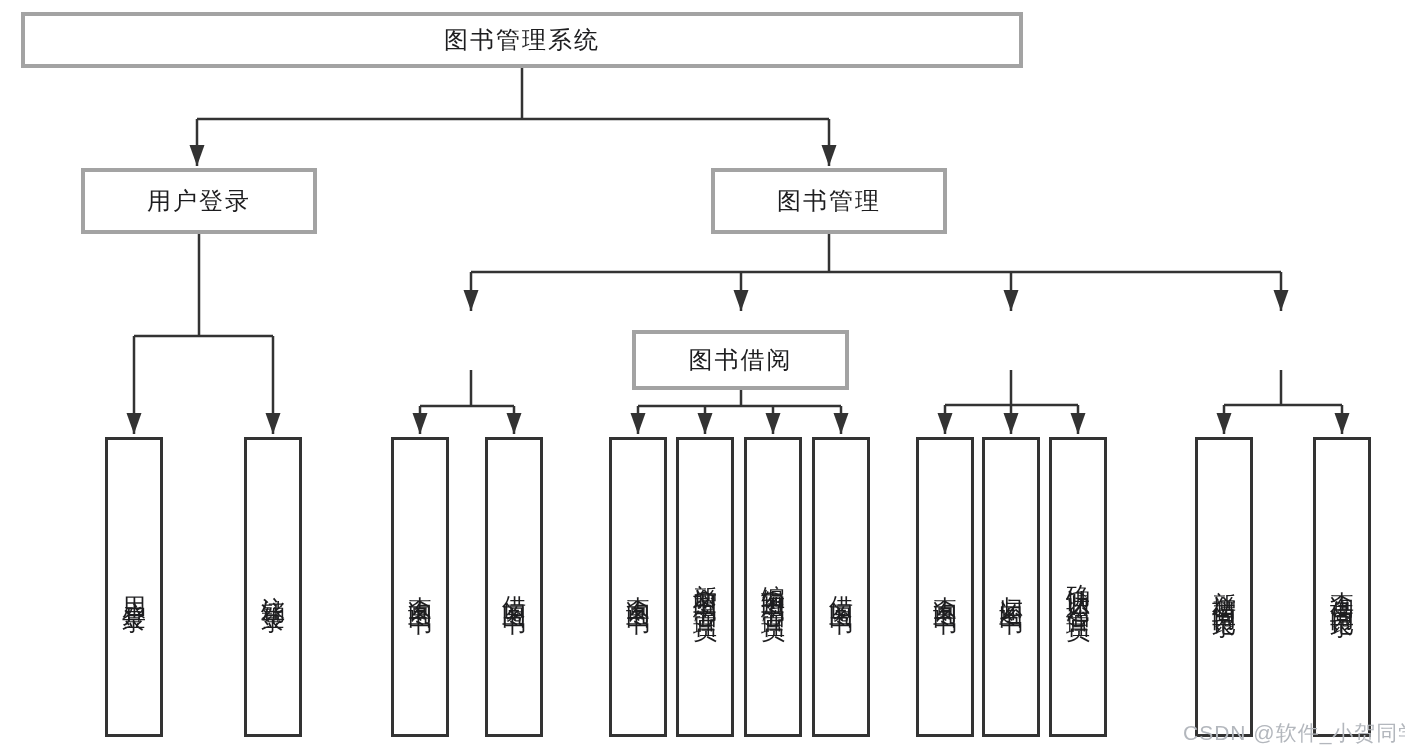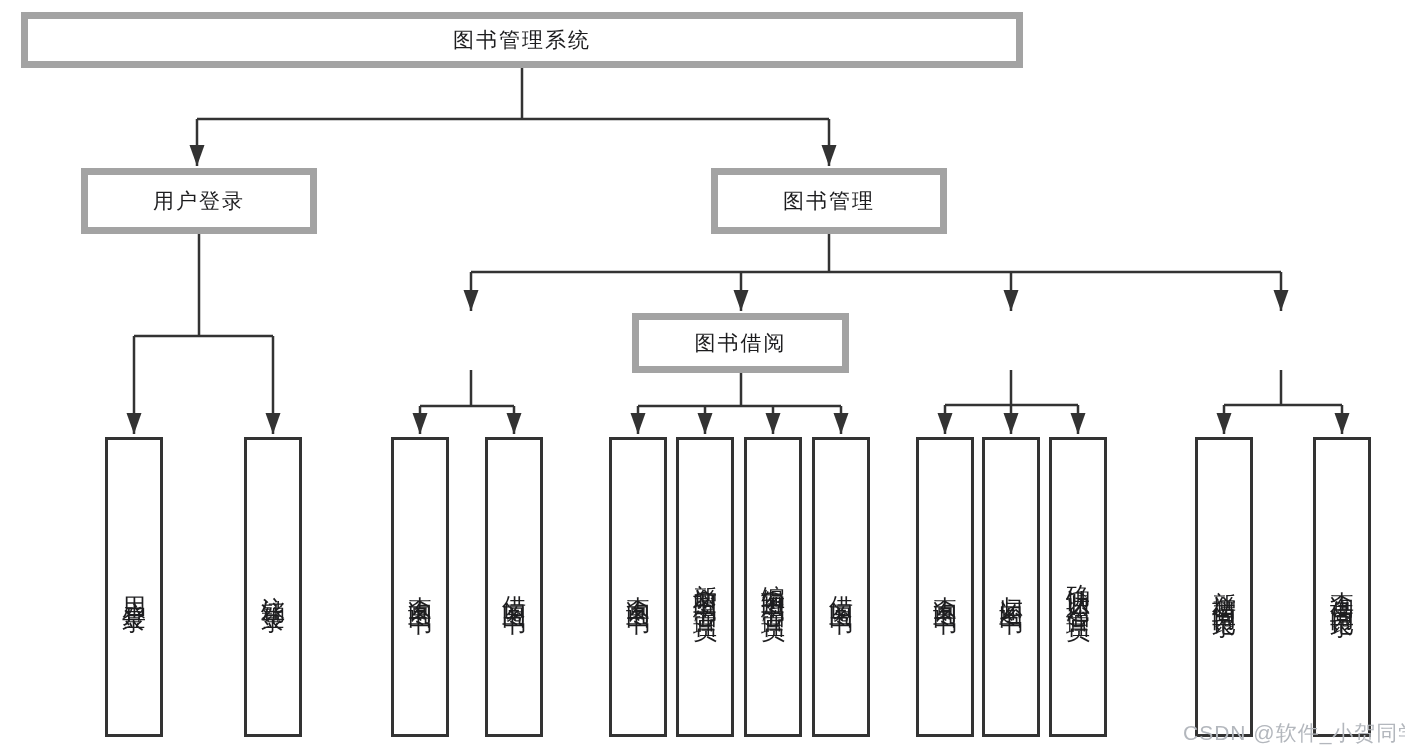--- a/index.html
+++ b/index.html
@@ -6,23 +6,23 @@
   .canvas{
     position:relative;
     width:1405px;height:747px;
     background:#ffffff;
     font-family:"Liberation Sans", sans-serif;
     overflow:hidden;
   }
   svg.connectors{position:absolute;left:0;top:0;z-index:1;}
   .hbox{
     position:absolute;z-index:2;box-sizing:border-box;
-    border:7px solid #a3a3a3;background:#ffffff;
+    border:4px solid #a3a3a3;background:#ffffff;
     display:flex;align-items:center;justify-content:center;
-    font-size:21px;color:#1d1d1f;letter-spacing:2px;
+    font-size:24px;color:#1d1d1f;letter-spacing:2px;
     white-space:nowrap;
     font-family:Liberation Serif, serif;
   }
   .vbox{
     position:absolute;z-index:2;box-sizing:border-box;
     border:3px solid #333333;background:#ffffff;
     display:flex;align-items:center;justify-content:center;
   }
   .vbox .vtext{
     writing-mode:vertical-rl;
@@ -84,21 +84,21 @@
       <path d="M1224 405 V434" marker-end="url(#arw)"></path>
       <path d="M1342 405 V434" marker-end="url(#arw)"></path>
     </g>
   </svg>
 
   <div class="hbox" style="left:21px;top:12px;width:1002px;height:56px;">图书管理系统</div>
 
   <div class="hbox" style="left:81px;top:168px;width:236px;height:66px;">用户登录</div>
   <div class="hbox" style="left:711px;top:168px;width:236px;height:66px;">图书管理</div>
 
-  <div class="hbox" style="left:632px;top:313px;width:217px;height:60px;">图书借阅</div>
+  <div class="hbox" style="left:632px;top:330px;width:217px;height:60px;">图书借阅</div>
 
   <div class="vbox" style="left:105px;top:437px;width:58px;height:300px;">
     <span class="vtext">用户登录</span>
   </div>
   <div class="vbox" style="left:244px;top:437px;width:58px;height:300px;">
     <span class="vtext">注销登录</span>
   </div>
 
   <div class="vbox" style="left:391px;top:437px;width:58px;height:300px;">
     <span class="vtext">查询图书</span>

